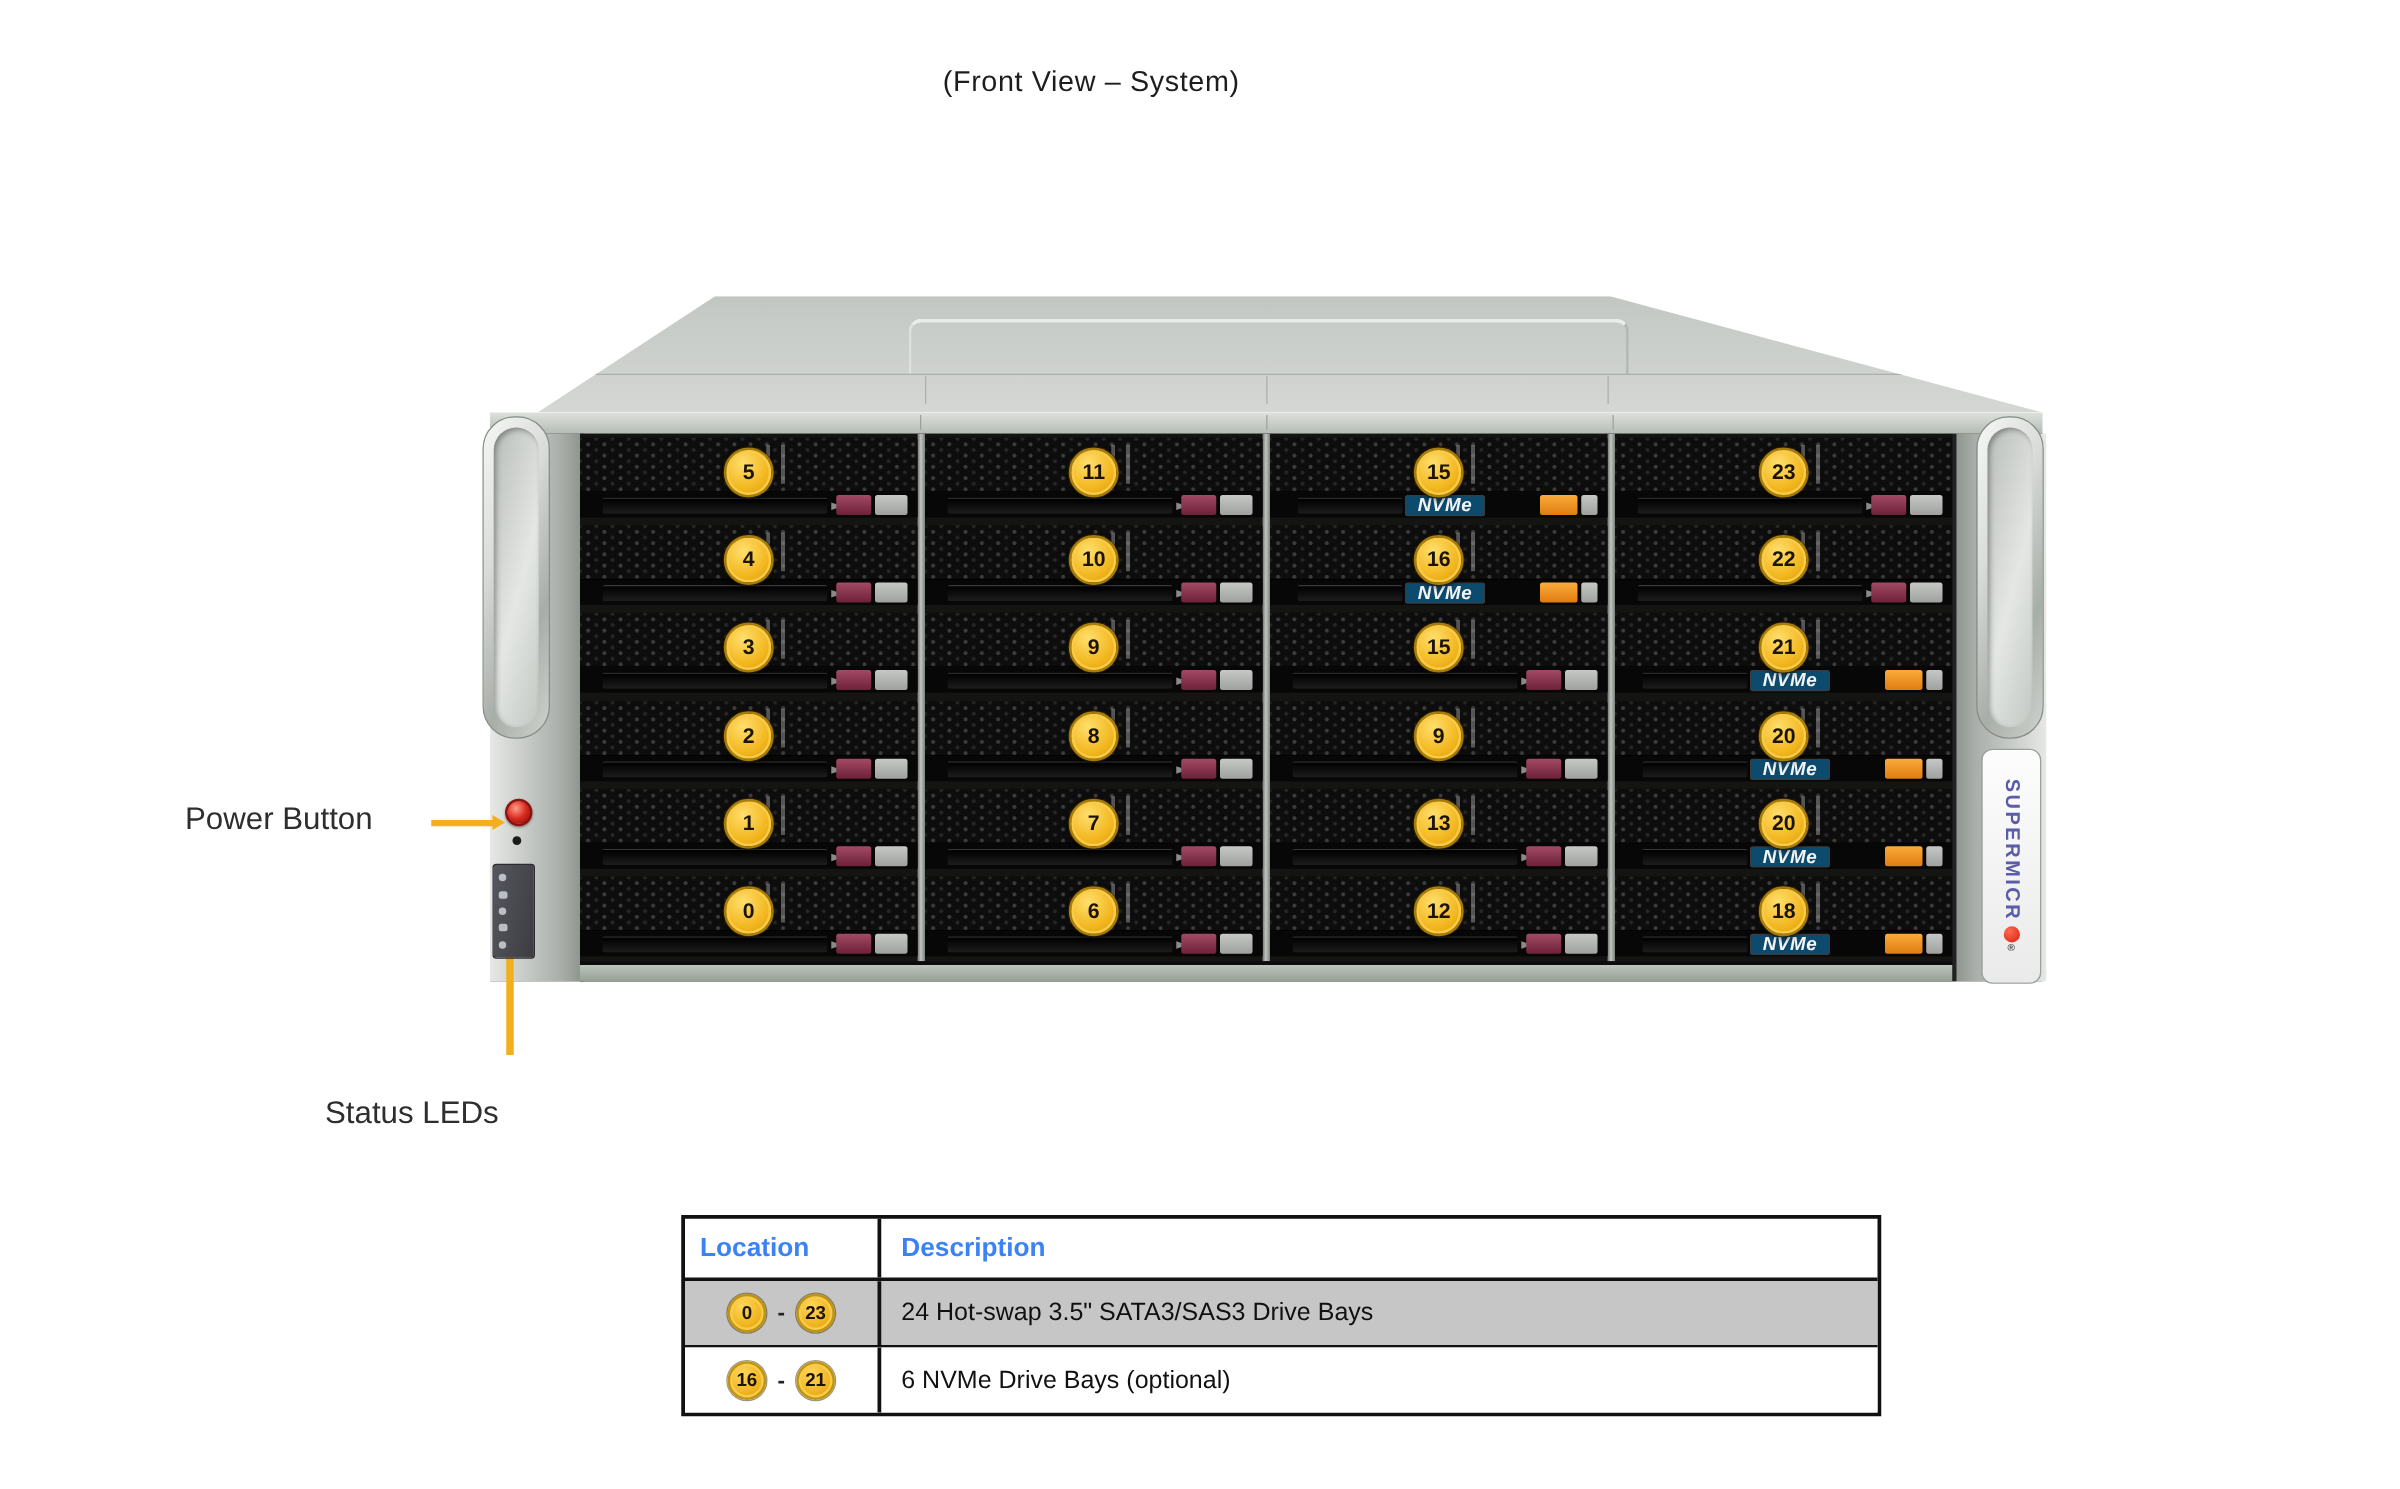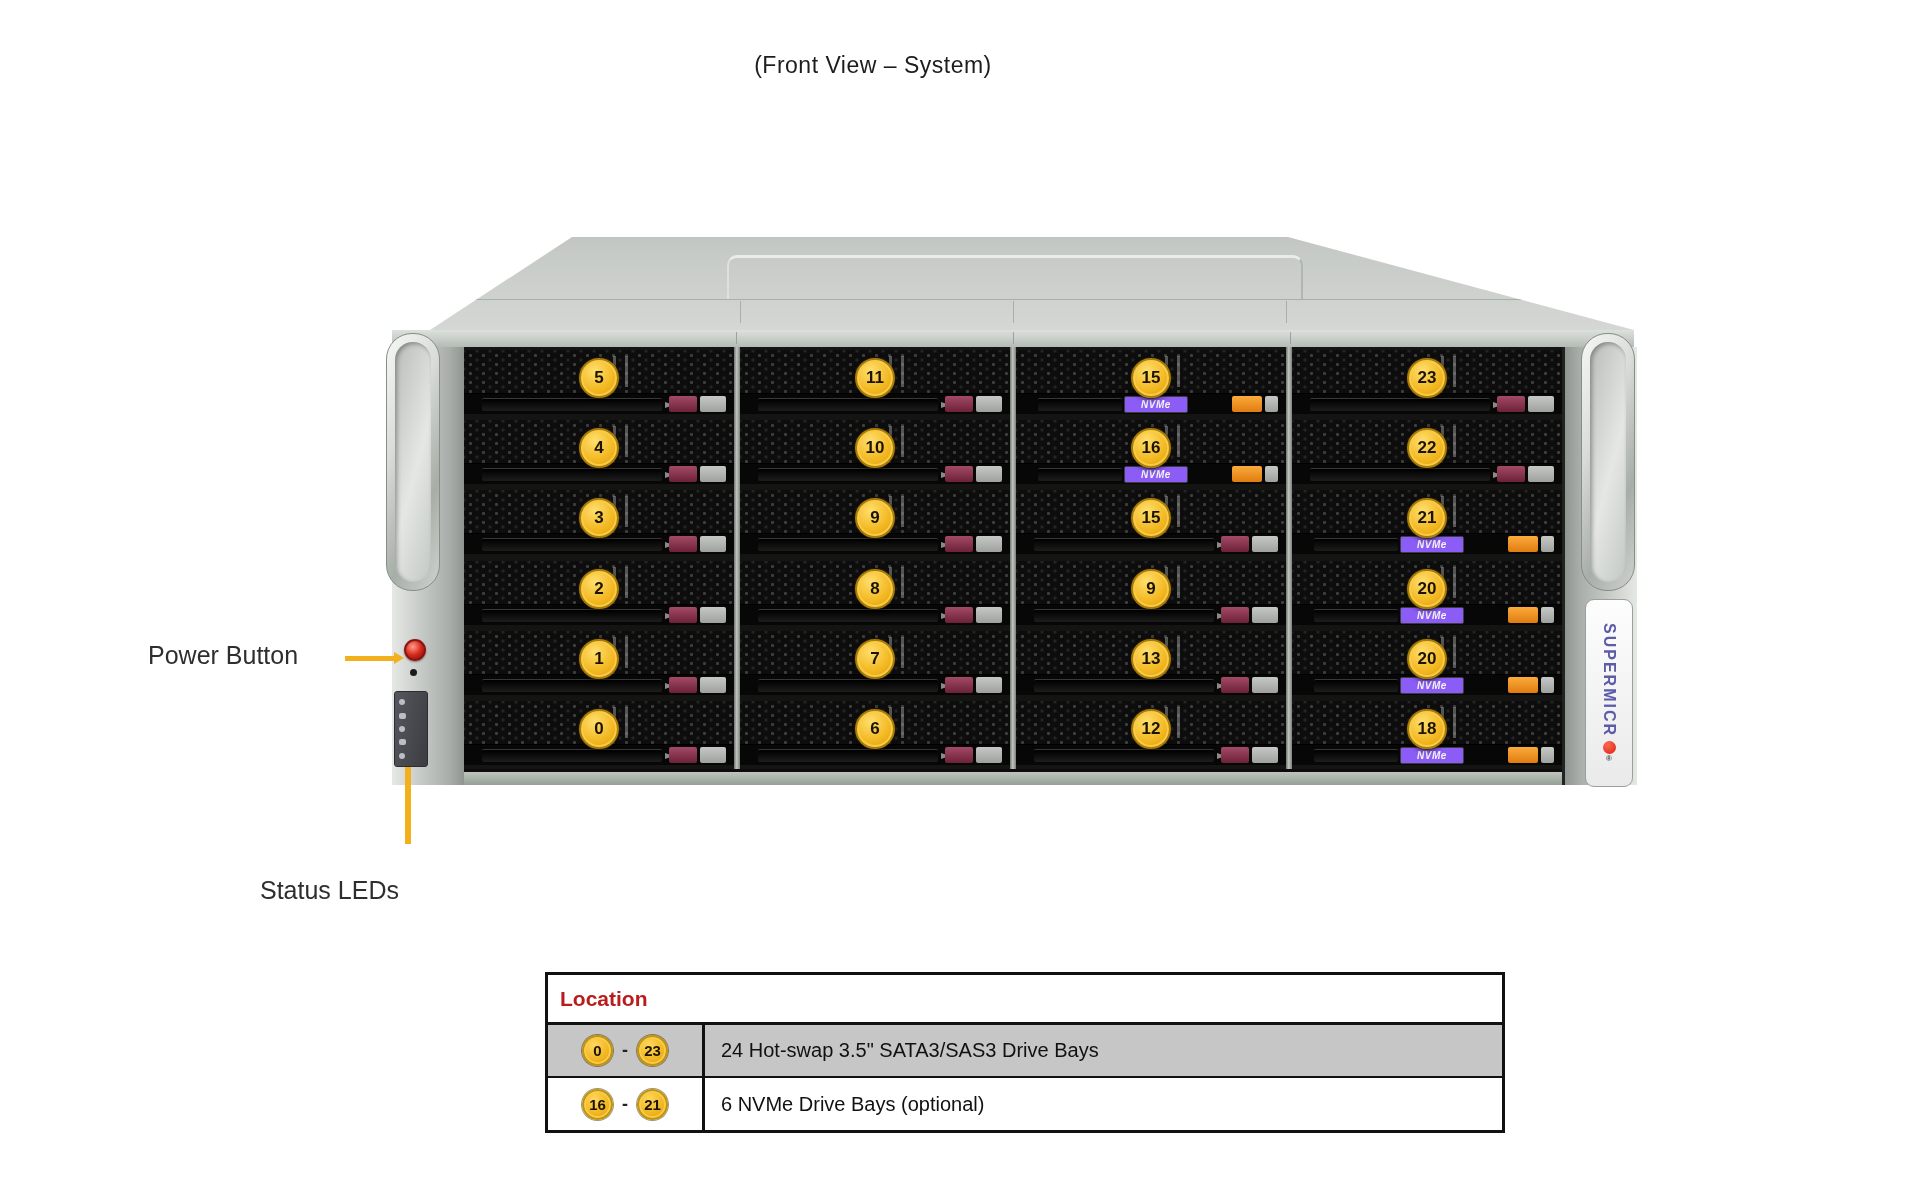--- a/index.html
+++ b/index.html
@@ -87,23 +87,23 @@
     border-top:3px solid transparent;border-bottom:3px solid transparent;}
   .sata .recess{left:18px;width:180px;}
   .nvme .recess{left:22px;width:84px;}
   .latch{position:absolute;top:2px;height:16px;border-radius:2px;}
   .latch.sata-l{left:205px;width:28px;background:linear-gradient(180deg,#a34a66,#6d2138);}
   .latch.nvme-l{left:216px;width:30px;background:linear-gradient(180deg,#fbab3c,#e07c10);}
   .rel-btn{position:absolute;top:2px;height:16px;background:linear-gradient(180deg,#c6c8c6,#9fa19f);
     border-radius:2px;}
   .sata .rel-btn{left:236px;width:26px;}
   .nvme .rel-btn{left:249px;width:13px;}
-  .nvme-pill{position:absolute;left:108px;top:2px;width:62px;height:15px;background:#8b5cf6;
+  .nvme-pill{position:absolute;left:108px;top:2px;width:62px;height:15px;background:#0c4a6e;
     border:1px solid #3d3d3d;border-radius:2px;display:flex;align-items:center;justify-content:center;
-    font-size:10px;font-weight:bold;font-style:italic;color:#f4f4f4;letter-spacing:.5px;}
+    font-size:15px;font-weight:bold;font-style:italic;color:#f4f4f4;letter-spacing:.5px;}
   .badge{position:absolute;left:50%;top:8px;transform:translateX(-50%);width:36px;height:36px;
     border-radius:50%;display:flex;align-items:center;justify-content:center;z-index:2;
     background:radial-gradient(circle at 38% 30%,#ffdf6e,#f2b61e 60%,#d3970f);
     border:2px solid #a87c08;box-shadow:inset 0 0 0 2px #f8cc4a,0 0 0 1px rgba(45,32,0,.55),0 2px 4px rgba(0,0,0,.55);
     font-size:17px;font-weight:bold;color:#1c1400;}
 
   
   .ann{position:absolute;font-size:25px;color:#2e2e2e;text-align:right;}
   #power-label{left:148px;top:641px;}
   #status-label{left:260px;top:876px;}
@@ -115,21 +115,21 @@
   
   .spec-table{position:absolute;left:545px;top:972px;width:960px;border:3px solid #111;
     background:#fff;box-sizing:border-box;}
   .t-row{display:grid;grid-template-columns:154px 1fr;}
   .t-row.head{height:47px;border-bottom:3px solid #111;}
   .t-row.r0{height:51px;border-bottom:2px solid #111;background:#c6c6c6;}
   .t-row.r1{height:52px;background:#fff;}
   .t-cell{display:flex;align-items:center;box-sizing:border-box;}
   .t-cell.desc{border-left:3px solid #111;padding-left:16px;font-size:20px;color:#111;}
   .t-cell.loc{justify-content:center;gap:9px;}
-  .t-row.head .t-cell{font-weight:bold;font-size:21px;color:#b91c1c;}
+  .t-row.head .t-cell{font-weight:bold;font-size:21px;color:#3b82f6;}
   .t-row.head .t-cell.loc{justify-content:flex-start;padding-left:12px;}
   .t-badge{width:31px;height:31px;border-radius:50%;display:flex;align-items:center;justify-content:center;
     background:radial-gradient(circle at 38% 30%,#ffd75e,#f0b41e 60%,#d3970f);
     border:2px solid #c09410;box-shadow:inset 0 0 0 2px #f8cc4a,0 0 0 1px rgba(60,45,0,.5);
     font-size:15px;font-weight:bold;color:#1c1400;box-sizing:border-box;}
   .t-sep{font-size:18px;font-weight:bold;color:#222;}
 </style>
 </head>
 <body>
 
@@ -419,20 +419,21 @@
 </div>
 
 <div class="ann" id="power-label">Power Button</div>
 <div class="arrow-h"></div>
 <div class="line-v"></div>
 <div class="ann" id="status-label">Status LEDs</div>
 
 <div class="spec-table">
   <div class="t-row head">
     <div class="t-cell loc">Location</div>
+    <div class="t-cell desc">Description</div>
   </div>
   <div id="table-body">
       <div class="t-row r0">
         <div class="t-cell loc">
           <div class="t-badge">0</div>
           <div class="t-sep">-</div>
           <div class="t-badge">23</div>
         </div>
         <div class="t-cell desc">24 Hot-swap 3.5" SATA3/SAS3 Drive Bays</div>
       </div>

